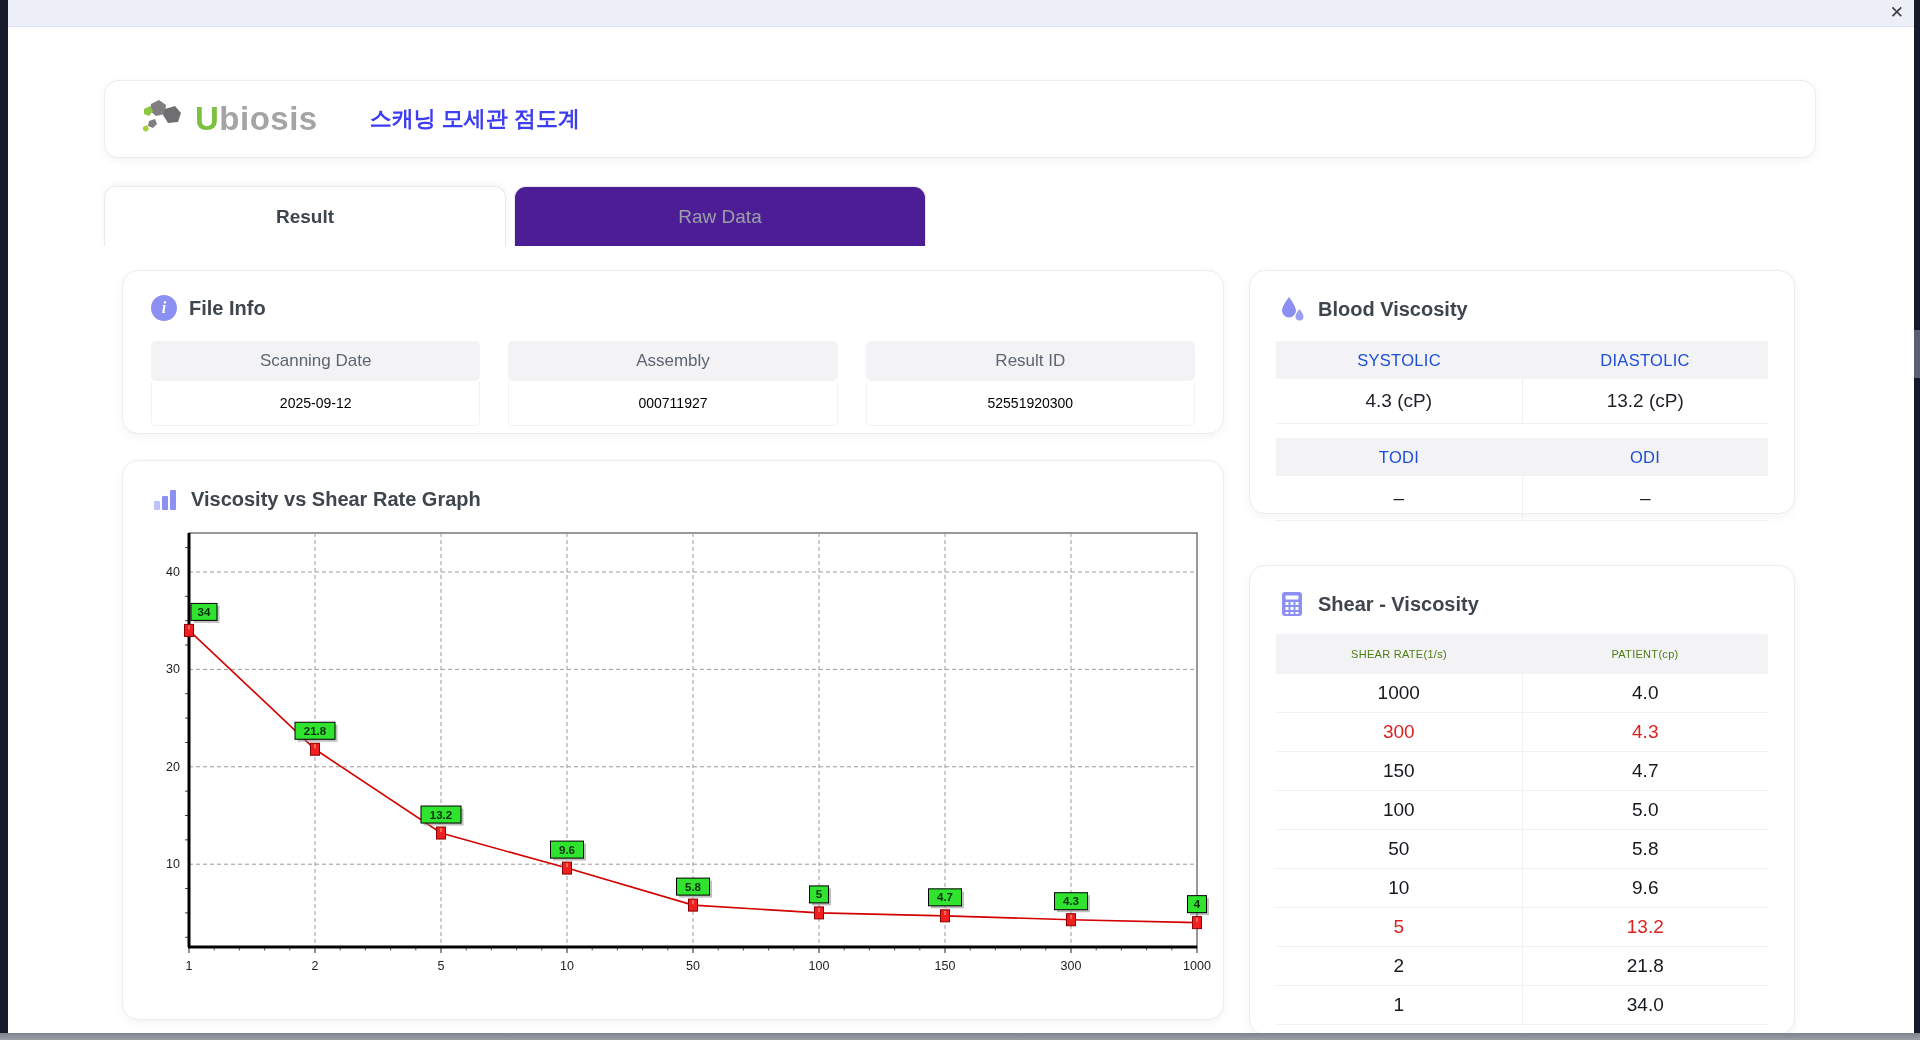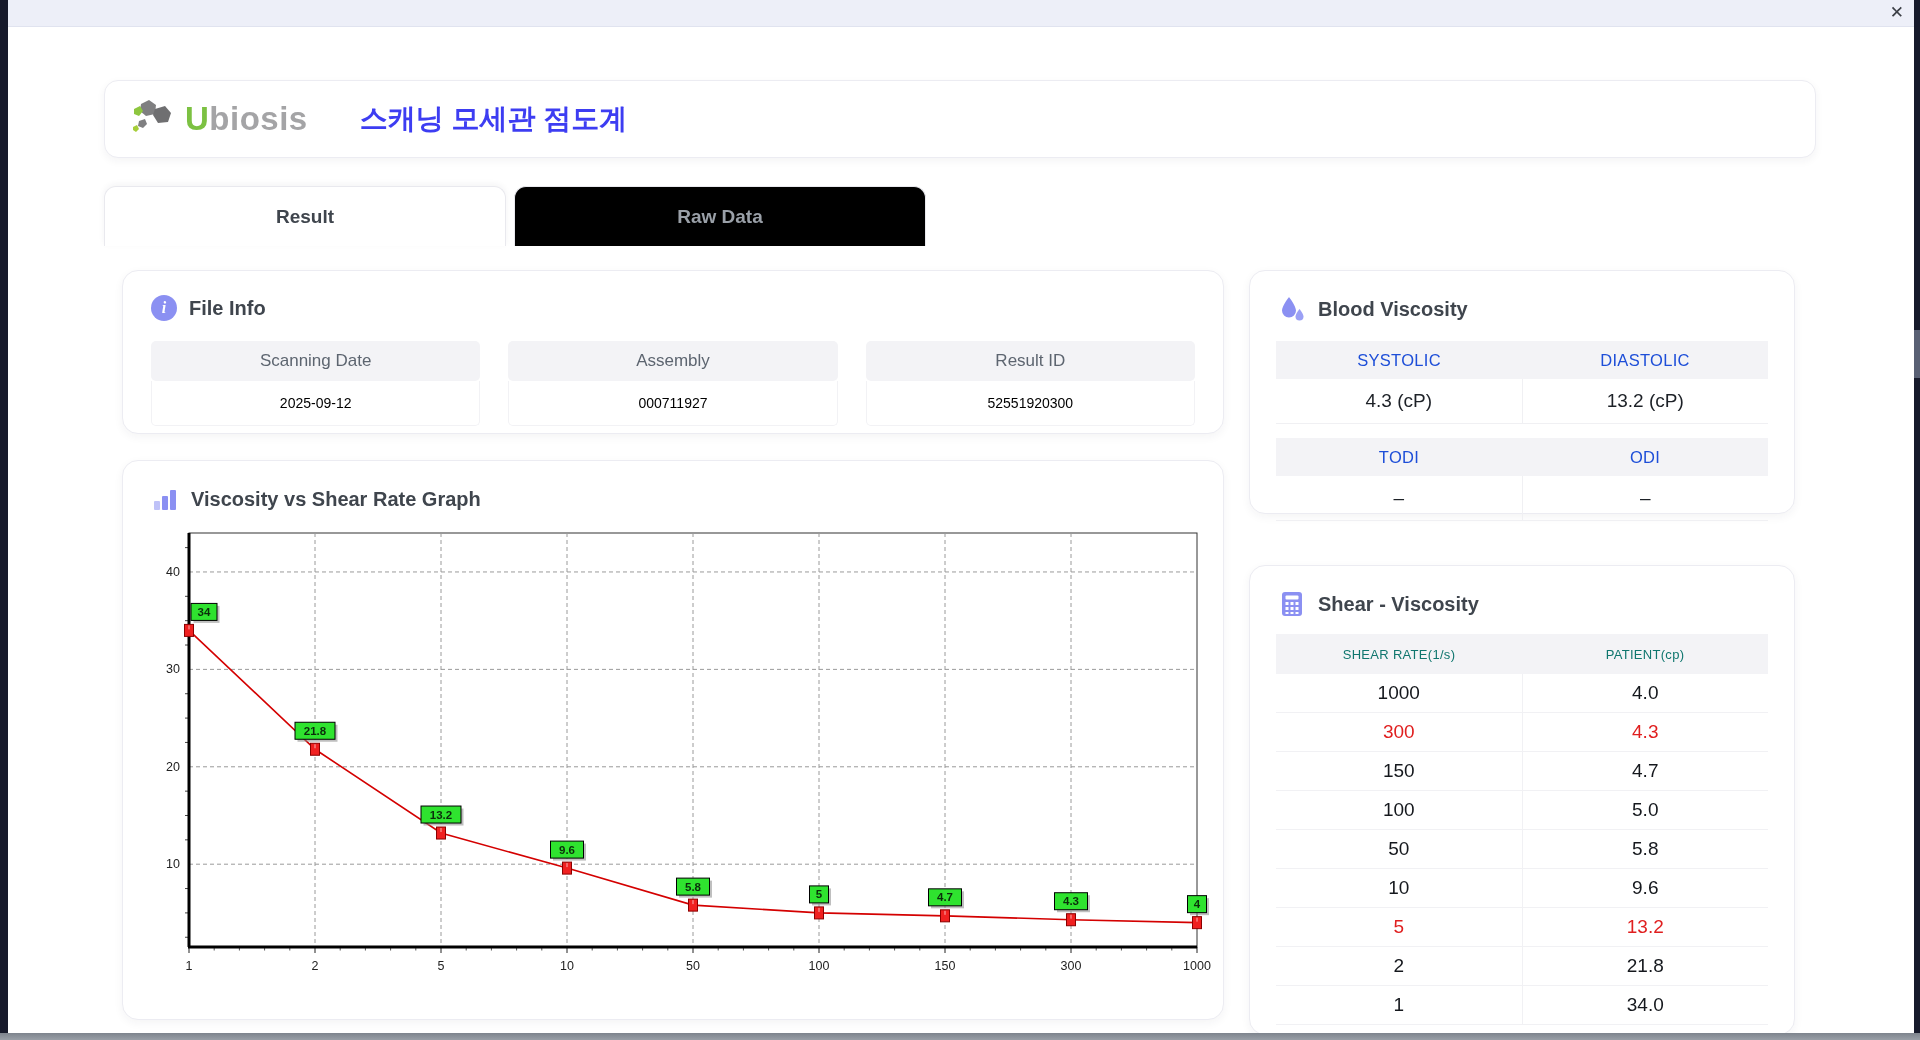--- a/index.html
+++ b/index.html
@@ -11,34 +11,34 @@
           border-bottom:1px solid #e0e3ef;z-index:6}
   .close-btn{position:absolute;right:16px;top:2px;font-size:17px;color:#3c3f46;line-height:22px;cursor:pointer;z-index:9}
   .edge-left{position:absolute;left:0;top:0;width:8px;height:1040px;background:#171a2b;z-index:7}
   .edge-right{position:absolute;right:0;top:0;width:6px;height:1040px;background:#171a2b;z-index:7}
   .edge-bottom{position:absolute;left:0;bottom:0;width:1920px;height:7px;background:linear-gradient(#7e848d,#999fa7);z-index:8}
   .scroll-thumb{position:absolute;right:0;top:330px;width:6px;height:48px;background:#596074;z-index:8}
 
   
   .header-card{position:absolute;left:104px;top:80px;width:1712px;height:78px;background:#fff;
                border:1px solid #ececf2;border-radius:14px;box-shadow:0 3px 8px rgba(40,40,60,.05);
-               display:flex;align-items:center;padding-left:26px;box-sizing:border-box}
+               display:flex;align-items:center;padding-left:36px;box-sizing:border-box}
   .logo{display:flex;align-items:center;gap:8px}
   .logo-text{font-size:33px;font-weight:600;letter-spacing:.5px}
   .logo-u{color:#7cc142}
   .logo-rest{color:#a4a4a6}
-  .app-title{margin-left:52px;font-size:28px;font-weight:700;color:#3d3df2}
+  .app-title{margin-left:52px;font-size:22px;font-weight:700;color:#3d3df2}
 
   
   .tab{position:absolute;top:186px;height:60px;display:flex;align-items:center;justify-content:center;
        font-size:19px;border-radius:12px 12px 0 0;box-sizing:border-box;cursor:pointer;z-index:2}
   .tab-result{left:104px;width:402px;background:#fff;border:1px solid #e9e9ee;border-bottom:none;
               color:#3f454d;font-weight:700;box-shadow:0 -2px 6px rgba(40,40,60,.05)}
-  .tab-raw{left:514px;width:412px;background:#000000;border:1px solid #e9e9ee;border-bottom:none;
-           color:#9aa0a8;font-weight:700}
+  .tab-raw{left:514px;width:412px;background:#4c1d95;border:1px solid #e9e9ee;border-bottom:none;
+           color:#9aa0a8;font-weight:400}
 
   
   .card{position:absolute;background:#fff;border:1px solid #ececf2;border-radius:16px;
         box-shadow:0 3px 10px rgba(40,40,60,.05);box-sizing:border-box;z-index:1}
   .card-title{display:flex;align-items:center;gap:12px;font-size:20px;font-weight:700;color:#3f454d;
               padding:24px 28px 0}
 
   
   #file-info-card{left:122px;top:270px;width:1102px;height:164px}
   .fi-fields{display:flex;gap:28px;padding:20px 28px 0}
@@ -59,22 +59,22 @@
   .bv-head div{flex:1;display:flex;align-items:center;justify-content:center;font-size:16.5px;
                color:#1d4ed8;letter-spacing:.3px}
   .bv-vals{display:flex;height:44px;border-bottom:1px solid #f0f0f3}
   .bv-vals div{flex:1;display:flex;align-items:center;justify-content:center;font-size:19px;color:#1d2127}
   .bv-vals div + div{border-left:1px solid #f0f0f3}
 
   
   #shear-card{left:1249px;top:565px;width:546px;height:470px}
   .sv-table{margin:16px 26px 0}
   .sv-head{display:flex;background:#f3f3f6;height:40px}
-  .sv-head div{flex:1;display:flex;align-items:center;justify-content:center;font-size:13px;
-               color:#0f766e;letter-spacing:.3px}
+  .sv-head div{flex:1;display:flex;align-items:center;justify-content:center;font-size:11px;
+               color:#4d7c0f;letter-spacing:.3px}
   .sv-row{display:flex;height:38px;border-bottom:1px solid #f1f1f4}
   .sv-row div{flex:1;display:flex;align-items:center;justify-content:center;font-size:19px;color:#15181d}
   .sv-row div + div{border-left:1px solid #f1f1f4}
   .sv-row.red div{color:#e01f1f}
 
   
   .icon-info{width:26px;height:26px;border-radius:50%;background:#8b90f2;color:#fff;display:flex;
              align-items:center;justify-content:center;font-size:16px;font-weight:700;
              font-family:"Liberation Serif",serif;font-style:italic;flex:0 0 26px}
   .icon-svg{flex:0 0 28px;width:28px;height:28px}

